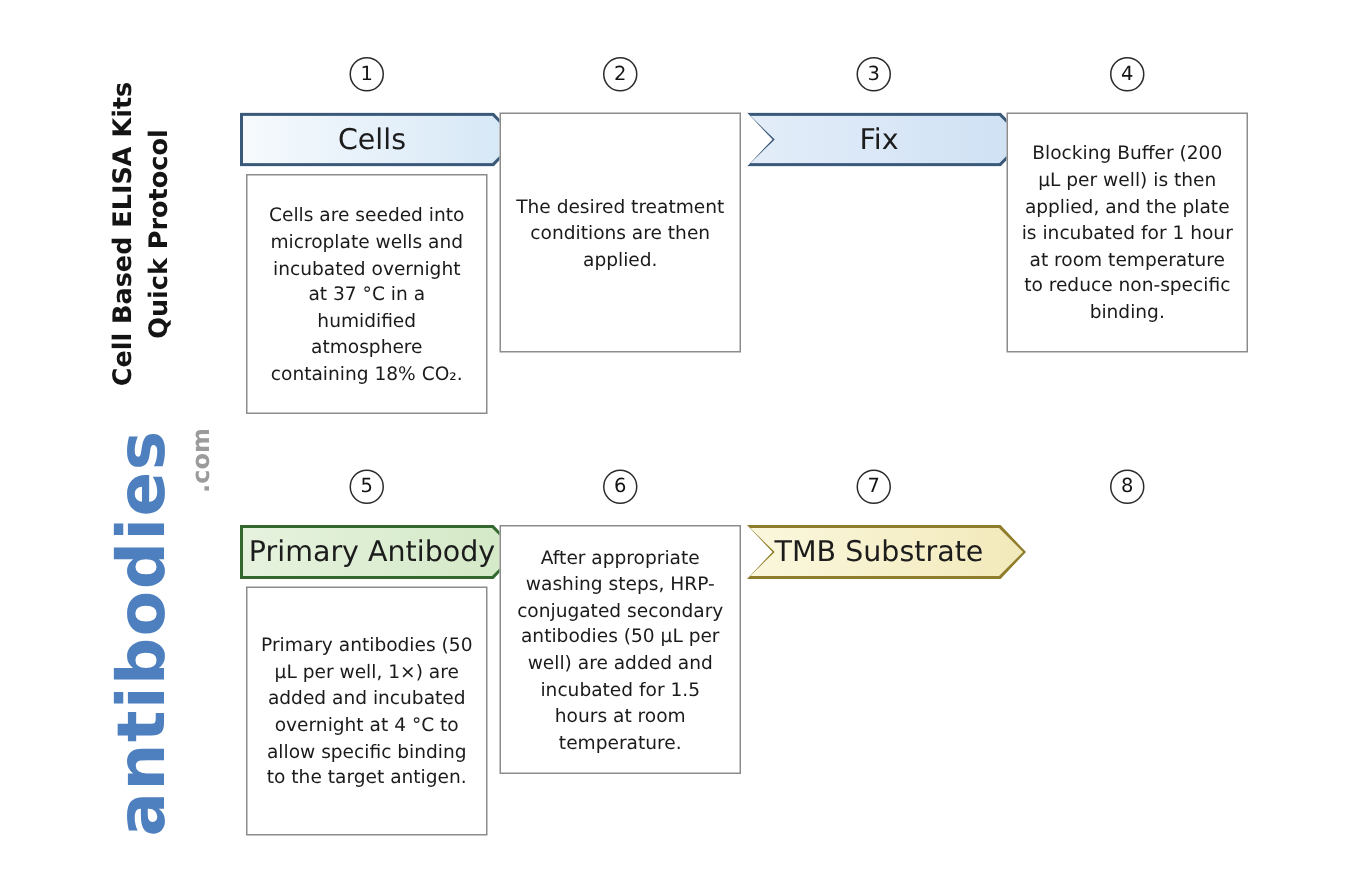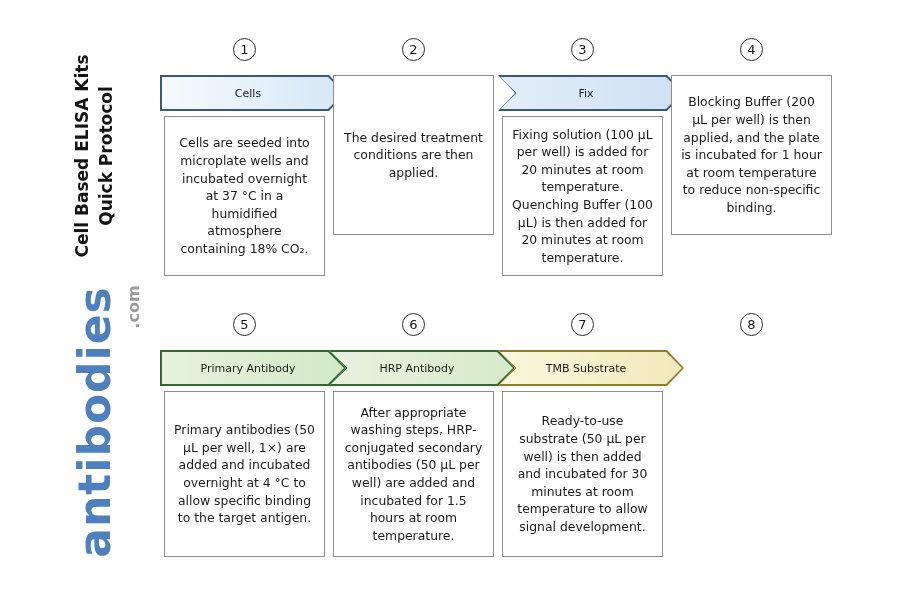--- a/index.html
+++ b/index.html
@@ -52,21 +52,21 @@
   }
   .arrow-fill {
     position:absolute; left:2px; right:2px; top:2px; bottom:2px;
     background:linear-gradient(90deg, var(--fill-a,#eee), var(--fill-b,#ccc));
     clip-path:polygon(0 0, calc(100% - 16px) 0, 100% 50%, calc(100% - 16px) 100%, 0 100%, 16.5px 50%);
     display:flex; align-items:center; justify-content:center;
   }
   .arrow.first .arrow-fill {
     clip-path:polygon(0 0, calc(100% - 16px) 0, 100% 50%, calc(100% - 16px) 100%, 0 100%);
   }
-  .arrow-label { font-size:11px; color:#1c1c1c; padding-right:10px; white-space:nowrap; }
+  .arrow-label { font-size:19px; color:#1c1c1c; padding-right:10px; white-space:nowrap; }
 
   .desc {
     margin:0 4px; background:#fff; border:1.5px solid #8c8c8c;
     display:flex; align-items:center; justify-content:center;
     text-align:center; font-size:12.4px; line-height:1.42; color:#1b1b1b;
     padding:8px 9px;
   }
   .row1 .desc { height:160px; }
   .row2 .desc { height:166px; }
 </style>
@@ -109,23 +109,20 @@
 
     <div class="cell" style="--bc: #3a5878; --fill-a: #e3edf9; --fill-b: #cfe1f4;">
       <div class="num">
         <span>3</span>
       </div>
       <div class="arrow">
         <div class="arrow-fill">
           <span class="arrow-label">Fix</span>
         </div>
       </div>
-      <div class="desc">
-        <span>Fixing solution (100 μL per well) is added for 20 minutes at room temperature. Quenching Buffer (100 μL) is then added for 20 minutes at room temperature.</span>
-      </div>
     </div>
 
     <div class="cell" style="--bc: #1d6253; --fill-a: #dcf0e6; --fill-b: #c3e6d4;">
       <div class="num">
         <span>4</span>
       </div>
       <div class="desc">
         <span>Blocking Buffer (200 μL per well) is then applied, and the plate is incubated for 1 hour at room temperature to reduce non-specific binding.</span>
       </div>
     </div>
@@ -145,42 +142,34 @@
       </div>
       <div class="desc">
         <span>Primary antibodies (50 μL per well, 1×) are added and incubated overnight at 4 °C to allow specific binding to the target antigen.</span>
       </div>
     </div>
 
     <div class="cell" style="--bc: #33692f; --fill-a: #e8f3e0; --fill-b: #d6eac8;">
       <div class="num">
         <span>6</span>
       </div>
-      <div class="arrow">
-        <div class="arrow-fill">
-          <span class="arrow-label">HRP Antibody</span>
-        </div>
-      </div>
       <div class="desc">
         <span>After appropriate washing steps, HRP-conjugated secondary antibodies (50 μL per well) are added and incubated for 1.5 hours at room temperature.</span>
       </div>
     </div>
 
     <div class="cell" style="--bc: #8e7d2a; --fill-a: #faf7dd; --fill-b: #f2e9ba;">
       <div class="num">
         <span>7</span>
       </div>
       <div class="arrow">
         <div class="arrow-fill">
           <span class="arrow-label">TMB Substrate</span>
         </div>
       </div>
-      <div class="desc">
-        <span>Ready-to-use substrate (50 μL per well) is then added and incubated for 30 minutes at room temperature to allow signal development.</span>
-      </div>
     </div>
 
     <div class="cell" style="--bc: #8a671c; --fill-a: #f1dfb4; --fill-b: #e2c382;">
       <div class="num">
         <span>8</span>
       </div>
     </div>
 
   </div>
 

